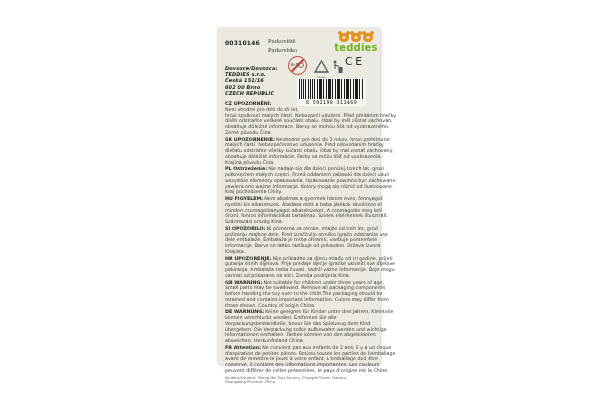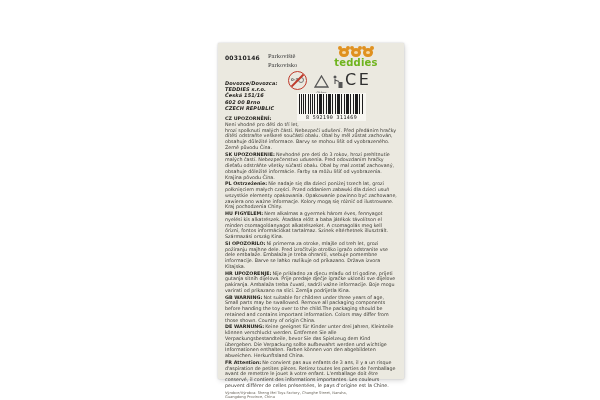--- a/index.html
+++ b/index.html
@@ -2,25 +2,24 @@
 <html><head>
 <meta charset="utf-8">
 <style>
   html,body{margin:0;padding:0;}
   body{
     width:600px;height:400px;background:#ffffff;position:relative;overflow:hidden;
     font-family:"DejaVu Sans",sans-serif;color:#2e2c28;
     -webkit-font-smoothing:antialiased;
   }
   .label{
-    position:absolute;left:218px;top:28px;width:186px;height:336px;
+    position:absolute;left:218px;top:28px;width:162px;height:336px;
     background:#ebe9e0;
     box-shadow:0 0 2px rgba(0,0,0,.22), 1px 2px 5px rgba(0,0,0,.13);
     border-radius:1px;
-    margin-top:15px;
   }
   
   .item-code{position:absolute;left:7px;top:11px;font-size:6px;font-weight:bold;letter-spacing:.2px;color:#222;}
   .prod-names{position:absolute;left:50px;top:8px;font-family:"Liberation Serif","DejaVu Serif",serif;font-size:6.5px;line-height:9px;color:#3a3a3a;}
   .logo{position:absolute;left:106px;top:3px;width:64px;text-align:center;}
   .bears{display:flex;justify-content:center;gap:2px;height:11px;align-items:flex-end;}
   .bear{width:10px;height:9px;background:#e0911f;border-radius:50% 50% 46% 46%;position:relative;}
   .bear::before,.bear::after{content:"";position:absolute;top:-2px;width:4px;height:4px;background:#e0911f;border-radius:50%;}
   .bear::before{left:-1px;} .bear::after{right:-1px;}
   .bear i{position:absolute;left:3px;top:3px;width:4px;height:3px;background:#f6d9a7;border-radius:50%;}
@@ -28,21 +27,21 @@
   
   .importer{position:absolute;left:7px;top:37px;font-size:5px;font-weight:bold;font-style:italic;line-height:6.2px;color:#25231f;letter-spacing:.1px;}
   
   .age-icon{position:absolute;left:70px;top:28px;width:19px;height:19px;border:1.8px solid #bf3a2b;border-radius:50%;box-sizing:border-box;overflow:hidden;}
   .age-icon .slash{position:absolute;left:7px;top:-2px;width:1.8px;height:22px;background:#bf3a2b;transform:rotate(45deg);}
   .age-icon .n{position:absolute;left:2px;top:5px;font-size:4px;font-weight:bold;color:#555;}
   .age-icon .face{position:absolute;right:2.5px;top:4.5px;width:6px;height:6px;border:1px solid #777;border-radius:50%;box-sizing:border-box;}
   .recycle{position:absolute;left:95px;top:30px;width:17px;text-align:center;}
   .recycle .cap{font-size:3.5px;color:#555;line-height:4px;display:block;margin-top:-1px;}
   .tidyman{position:absolute;left:114px;top:31px;}
-  .ce{position:absolute;left:127px;top:27px;font-size:16px;color:#2f2f2f;letter-spacing:2.5px;font-weight:400;}
+  .ce{position:absolute;left:127px;top:27px;font-size:11px;color:#2f2f2f;letter-spacing:2.5px;font-weight:400;}
   
   .barcode{position:absolute;left:79px;top:50px;width:69px;background:#f7f6f1;padding:1px 2px;box-sizing:border-box;}
   .bars{height:20px;background:repeating-linear-gradient(90deg,
       #1c1c1c 0,#1c1c1c 1px,transparent 1px,transparent 2px,
       #1c1c1c 2px,#1c1c1c 3.5px,transparent 3.5px,transparent 4.5px,
       #1c1c1c 4.5px,#1c1c1c 5px,transparent 5px,transparent 6.5px,
       #1c1c1c 6.5px,#1c1c1c 7px,transparent 7px,transparent 9px);}
   .digits{font-family:"DejaVu Sans Mono",monospace;font-size:5px;letter-spacing:.4px;color:#111;text-align:center;line-height:6px;}
   
   .warnings{position:absolute;left:7px;top:73px;width:172px;font-size:4.8px;line-height:1.2;color:#3b3933;text-align:left;}

